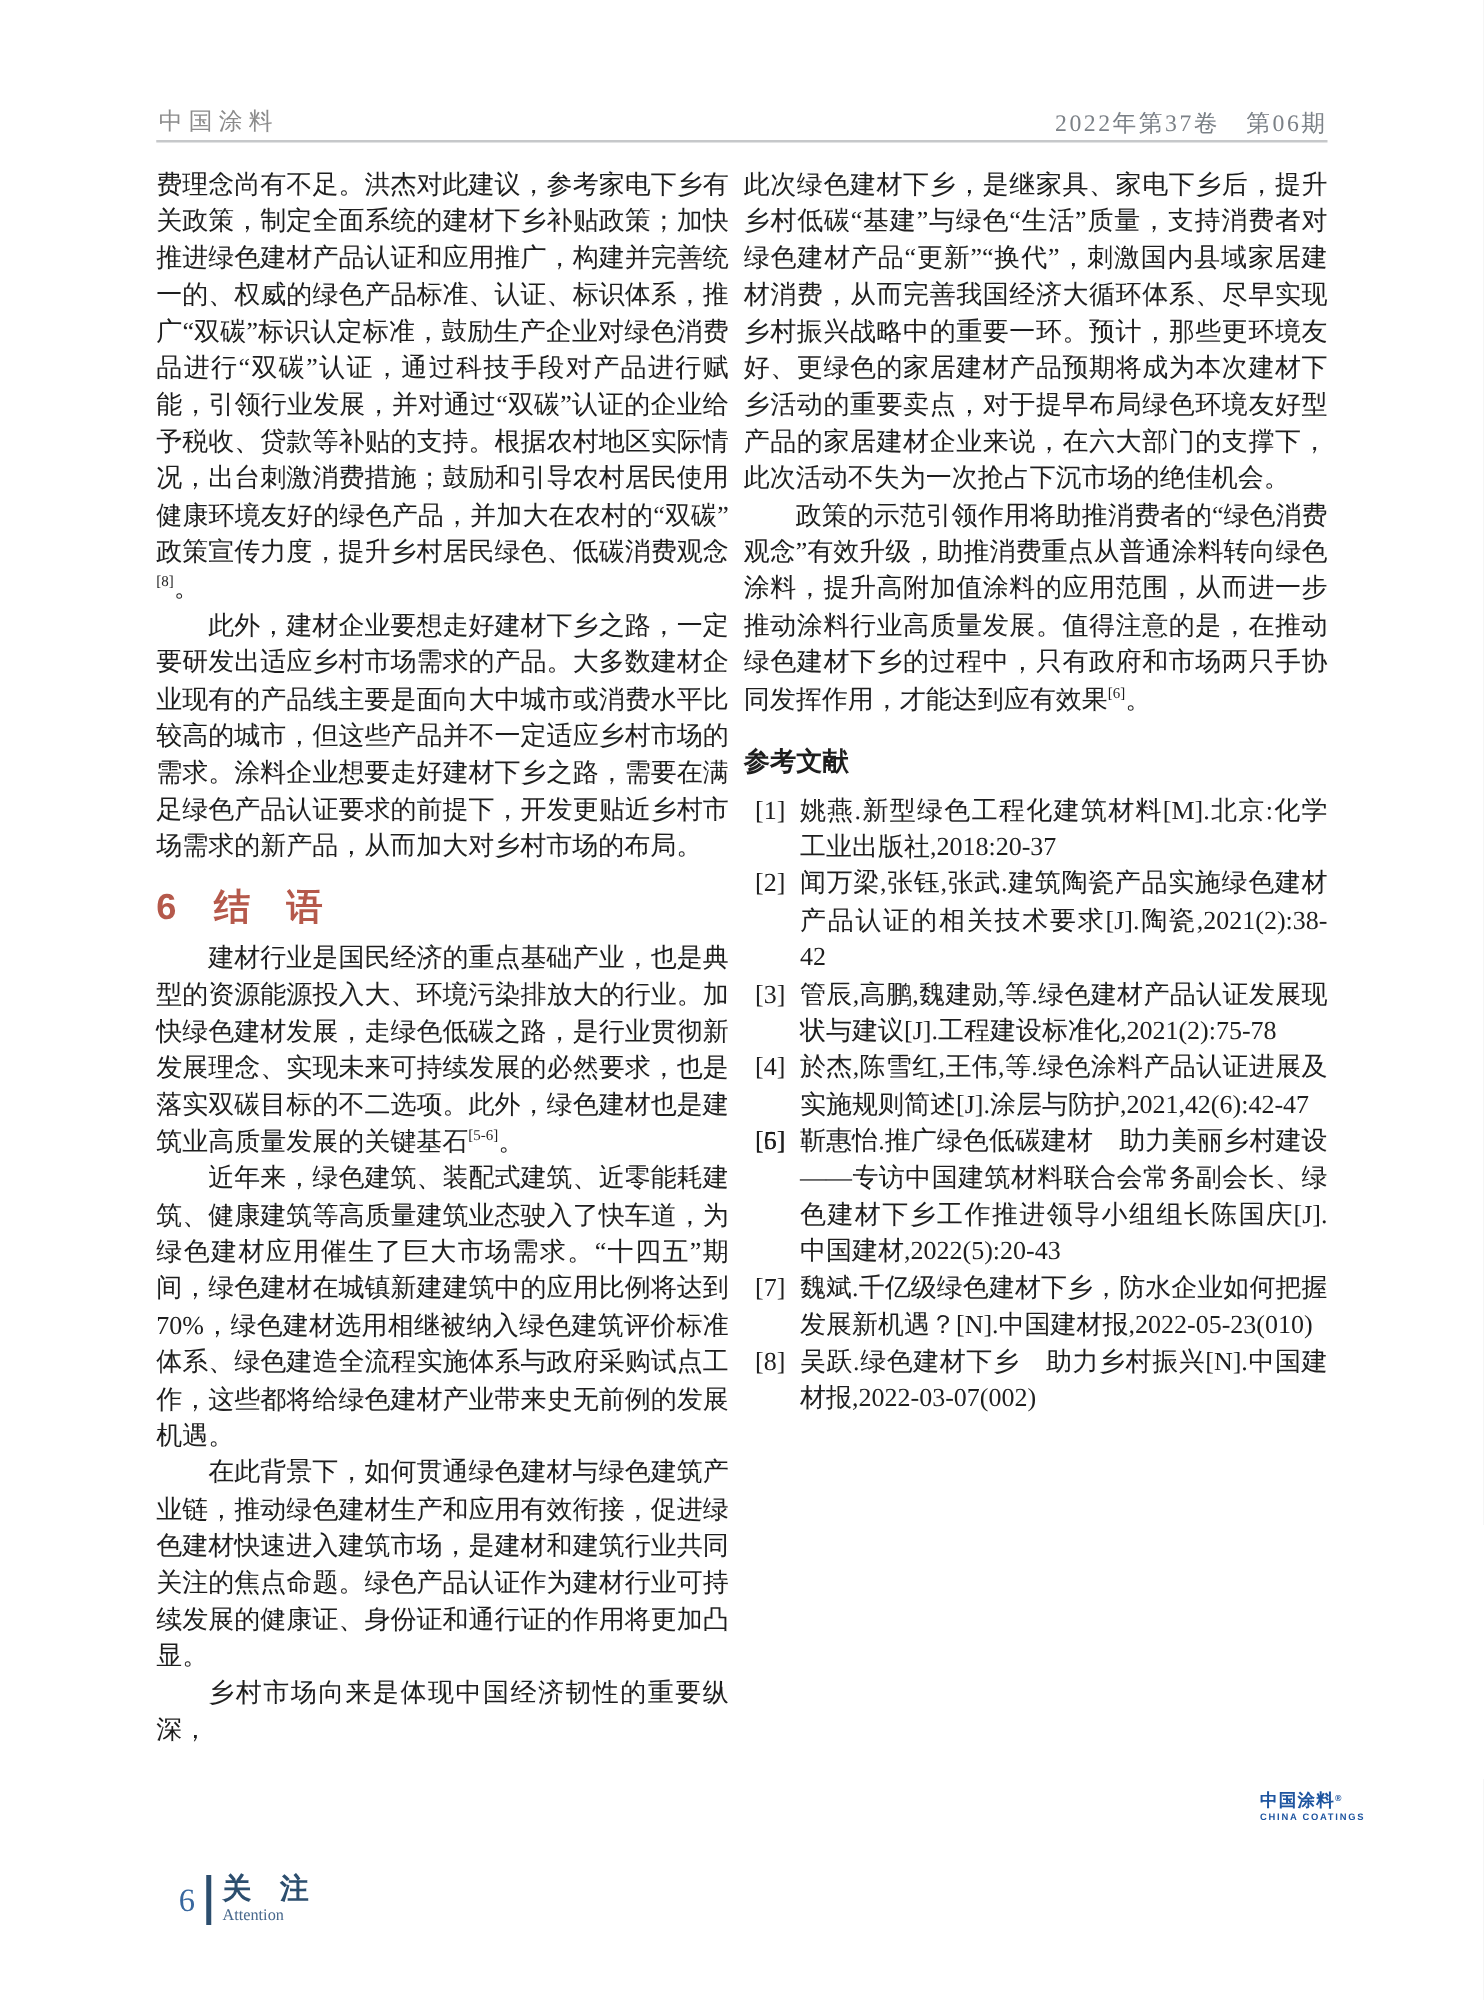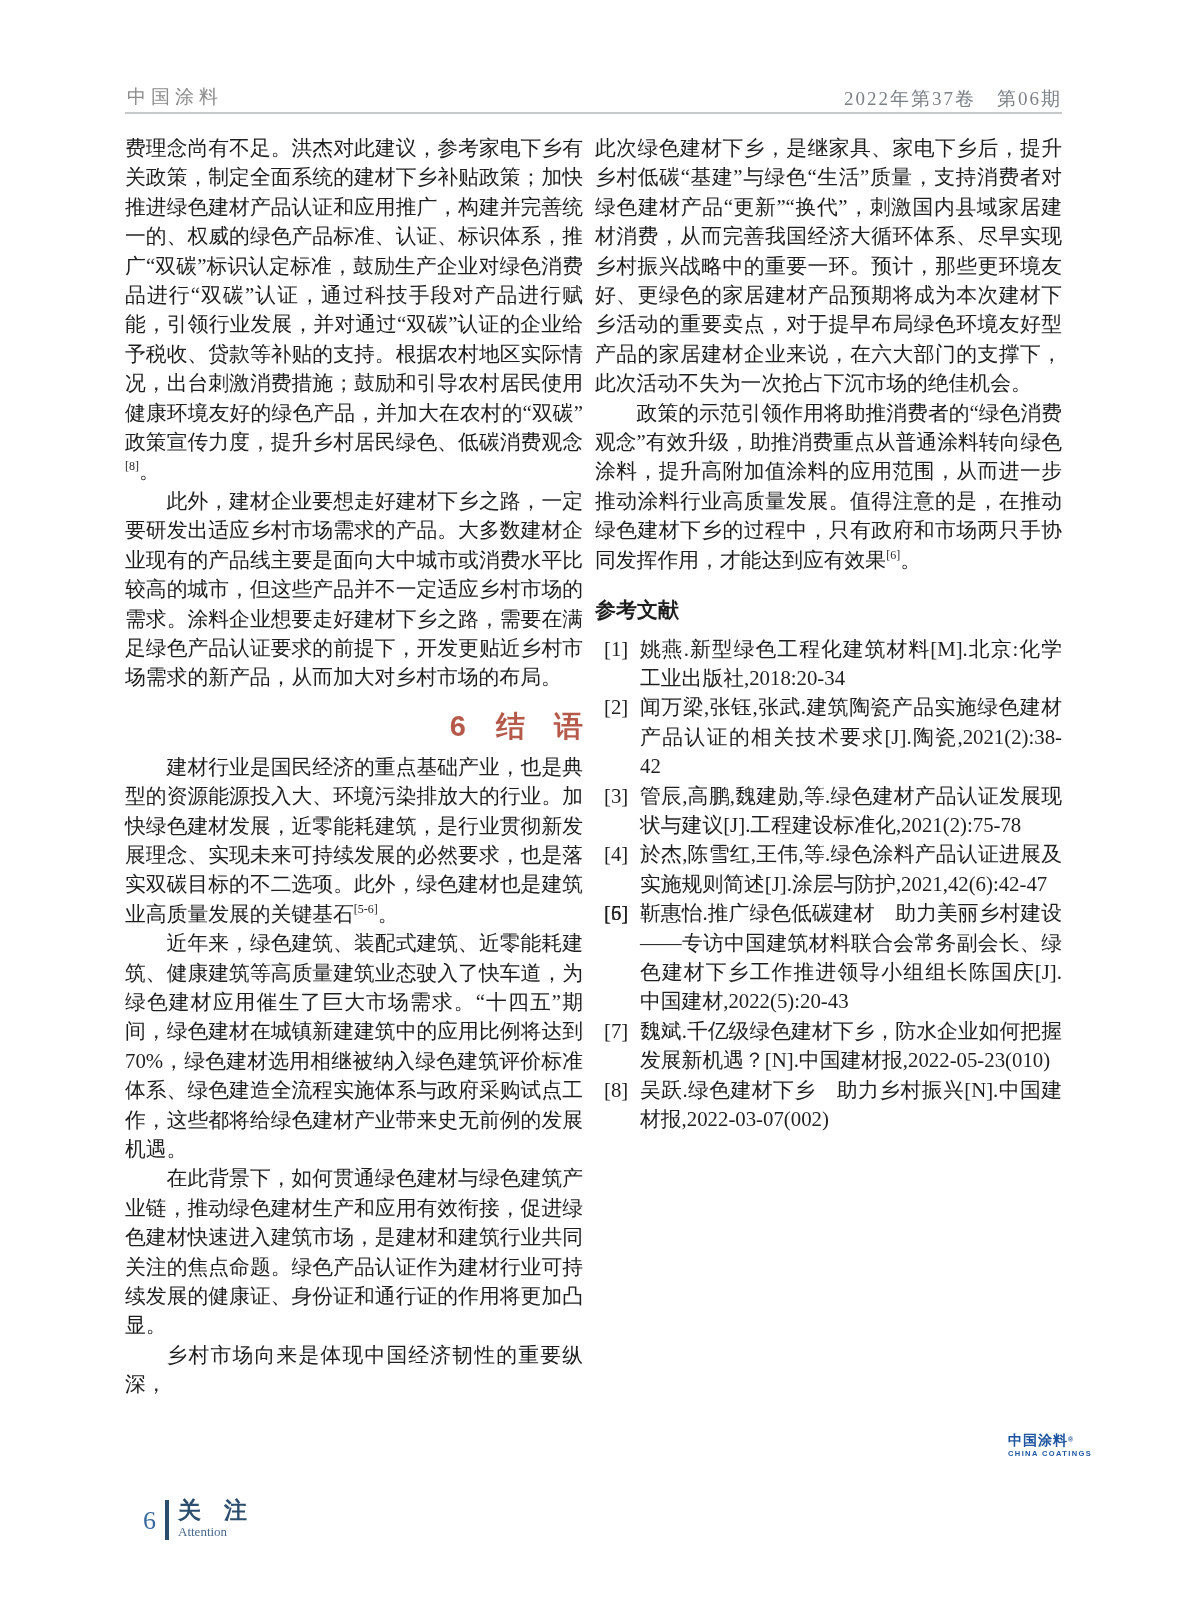--- a/index.html
+++ b/index.html
@@ -30,21 +30,21 @@
   .col-left  { left:125px; width:458px; }
   .col-right { left:595px; width:467px; }
   p.body-p { margin:0; }
   .indent { text-indent:2em; }
   sup.ref { font-size:12px; line-height:0; letter-spacing:0; }
   
   .section-heading {
     margin:17px 0 9px 0;
     font-family:"Liberation Sans","DejaVu Sans",sans-serif;
     font-weight:bold; font-size:29px; line-height:34px;
-    color:#b5594b; text-align:right; text-indent:0;
+    color:#b5594b; text-align:left; text-indent:0;
   }
   .section-heading .hd-num { margin-right:30px; }
   
   .refs-heading {
     margin:21px 0 9px 0; text-align:left;
     font-family:"Liberation Sans","DejaVu Sans",sans-serif;
     font-weight:bold; font-size:21px; color:#1e1e1e;
   }
   .ref-list { margin:0; padding:0; list-style:none; }
   .ref-item { position:relative; padding-left:45px; margin:0; text-align:justify; }
@@ -79,33 +79,33 @@
 <div class="page">
 
   <span class="header-journal">中国涂料</span>
   <span class="header-issue">2022年第37卷　第06期</span>
   <div class="header-rule"></div>
 
   <div class="col col-left">
     <p class="body-p"><span>费理念尚有不足。洪杰对此建议，参考家电下乡有关政策，制定全面系统的建材下乡补贴政策；加快推进绿色建材产品认证和应用推广，构建并完善统一的、权威的绿色产品标准、认证、标识体系，推广“双碳”标识认定标准，鼓励生产企业对绿色消费品进行“双碳”认证，通过科技手段对产品进行赋能，引领行业发展，并对通过“双碳”认证的企业给予税收、贷款等补贴的支持。根据农村地区实际情况，出台刺激消费措施；鼓励和引导农村居民使用健康环境友好的绿色产品，并加大在农村的“双碳”政策宣传力度，提升乡村居民绿色、低碳消费观念</span><sup class="ref">[8]</sup><span>。</span></p>
     <p class="body-p indent">此外，建材企业要想走好建材下乡之路，一定要研发出适应乡村市场需求的产品。大多数建材企业现有的产品线主要是面向大中城市或消费水平比较高的城市，但这些产品并不一定适应乡村市场的需求。涂料企业想要走好建材下乡之路，需要在满足绿色产品认证要求的前提下，开发更贴近乡村市场需求的新产品，从而加大对乡村市场的布局。</p>
     <h2 class="section-heading"><span class="hd-num">6</span><span>结　语</span></h2>
-    <p class="body-p indent"><span>建材行业是国民经济的重点基础产业，也是典型的资源能源投入大、环境污染排放大的行业。加快绿色建材发展，近零能耗建筑，是行业贯彻新发展理念、实现未来可持续发展的必然要求，也是落实双碳目标的不二选项。此外，绿色建材也是建筑业高质量发展的关键基石</span><sup class="ref">[5-6]</sup><span>。</span></p>
+    <p class="body-p indent"><span>建材行业是国民经济的重点基础产业，也是典型的资源能源投入大、环境污染排放大的行业。加快绿色建材发展，走绿色低碳之路，是行业贯彻新发展理念、实现未来可持续发展的必然要求，也是落实双碳目标的不二选项。此外，绿色建材也是建筑业高质量发展的关键基石</span><sup class="ref">[5-6]</sup><span>。</span></p>
     <p class="body-p indent">近年来，绿色建筑、装配式建筑、近零能耗建筑、健康建筑等高质量建筑业态驶入了快车道，为绿色建材应用催生了巨大市场需求。“十四五”期间，绿色建材在城镇新建建筑中的应用比例将达到70%，绿色建材选用相继被纳入绿色建筑评价标准体系、绿色建造全流程实施体系与政府采购试点工作，这些都将给绿色建材产业带来史无前例的发展机遇。</p>
     <p class="body-p indent">在此背景下，如何贯通绿色建材与绿色建筑产业链，推动绿色建材生产和应用有效衔接，促进绿色建材快速进入建筑市场，是建材和建筑行业共同关注的焦点命题。绿色产品认证作为建材行业可持续发展的健康证、身份证和通行证的作用将更加凸显。</p>
     <p class="body-p indent">乡村市场向来是体现中国经济韧性的重要纵深，</p>
   </div>
 
   <div class="col col-right">
     <p class="body-p">此次绿色建材下乡，是继家具、家电下乡后，提升乡村低碳“基建”与绿色“生活”质量，支持消费者对绿色建材产品“更新”“换代”，刺激国内县域家居建材消费，从而完善我国经济大循环体系、尽早实现乡村振兴战略中的重要一环。预计，那些更环境友好、更绿色的家居建材产品预期将成为本次建材下乡活动的重要卖点，对于提早布局绿色环境友好型产品的家居建材企业来说，在六大部门的支撑下，此次活动不失为一次抢占下沉市场的绝佳机会。</p>
     <p class="body-p indent"><span>政策的示范引领作用将助推消费者的“绿色消费观念”有效升级，助推消费重点从普通涂料转向绿色涂料，提升高附加值涂料的应用范围，从而进一步推动涂料行业高质量发展。值得注意的是，在推动绿色建材下乡的过程中，只有政府和市场两只手协同发挥作用，才能达到应有效果</span><sup class="ref">[6]</sup><span>。</span></p>
     <h3 class="refs-heading">参考文献</h3>
     <ol class="ref-list">
 
-        <li class="ref-item"><span class="ref-num">[1]</span><span>姚燕.新型绿色工程化建筑材料[M].北京:化学工业出版社,2018:20-34</span></li>
+        <li class="ref-item"><span class="ref-num">[1]</span><span>姚燕.新型绿色工程化建筑材料[M].北京:化学工业出版社,2018:20-37</span></li>
 
         <li class="ref-item"><span class="ref-num">[2]</span><span>闻万梁,张钰,张武.建筑陶瓷产品实施绿色建材产品认证的相关技术要求[J].陶瓷,2021(2):38-42</span></li>
 
         <li class="ref-item"><span class="ref-num">[3]</span><span>管辰,高鹏,魏建勋,等.绿色建材产品认证发展现状与建议[J].工程建设标准化,2021(2):75-78</span></li>
 
         <li class="ref-item"><span class="ref-num">[4]</span><span>於杰,陈雪红,王伟,等.绿色涂料产品认证进展及实施规则简述[J].涂层与防护,2021,42(6):42-47</span></li>
 
         <li class="ref-item"><span class="ref-num">[5]</span></li>
 
         <li class="ref-item"><span class="ref-num">[6]</span><span>靳惠怡.推广绿色低碳建材　助力美丽乡村建设——专访中国建筑材料联合会常务副会长、绿色建材下乡工作推进领导小组组长陈国庆[J].中国建材,2022(5):20-43</span></li>

